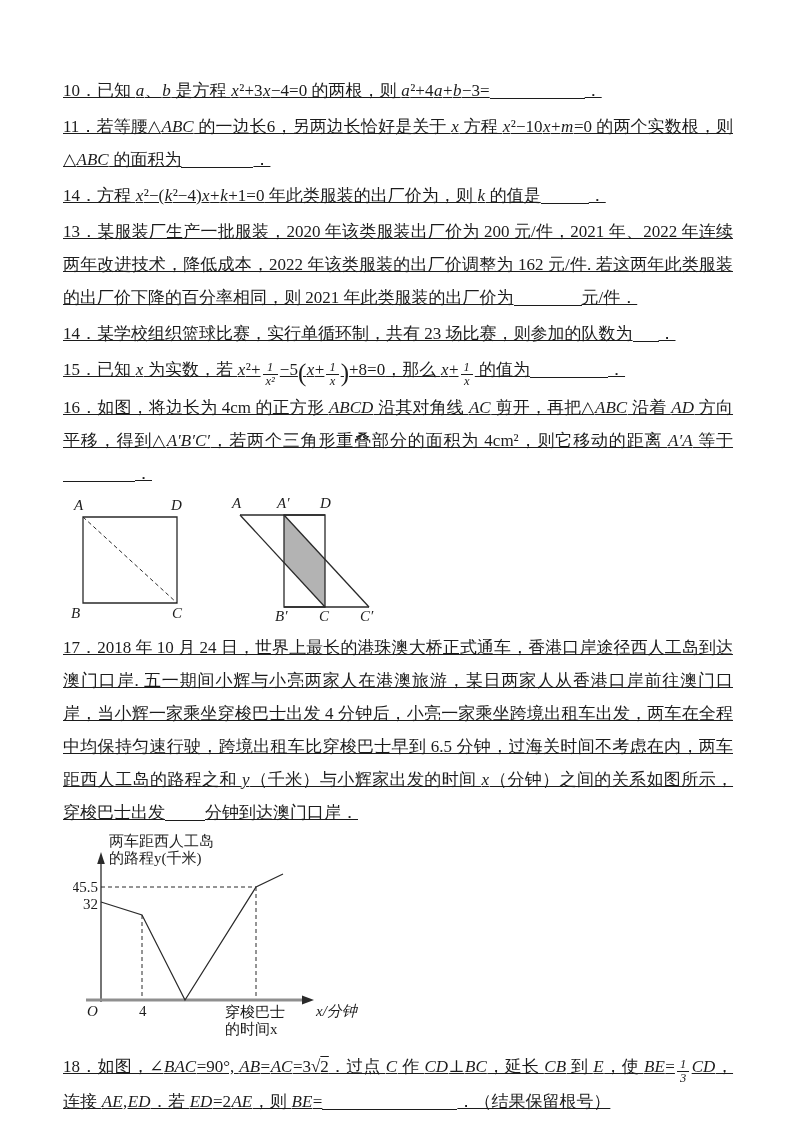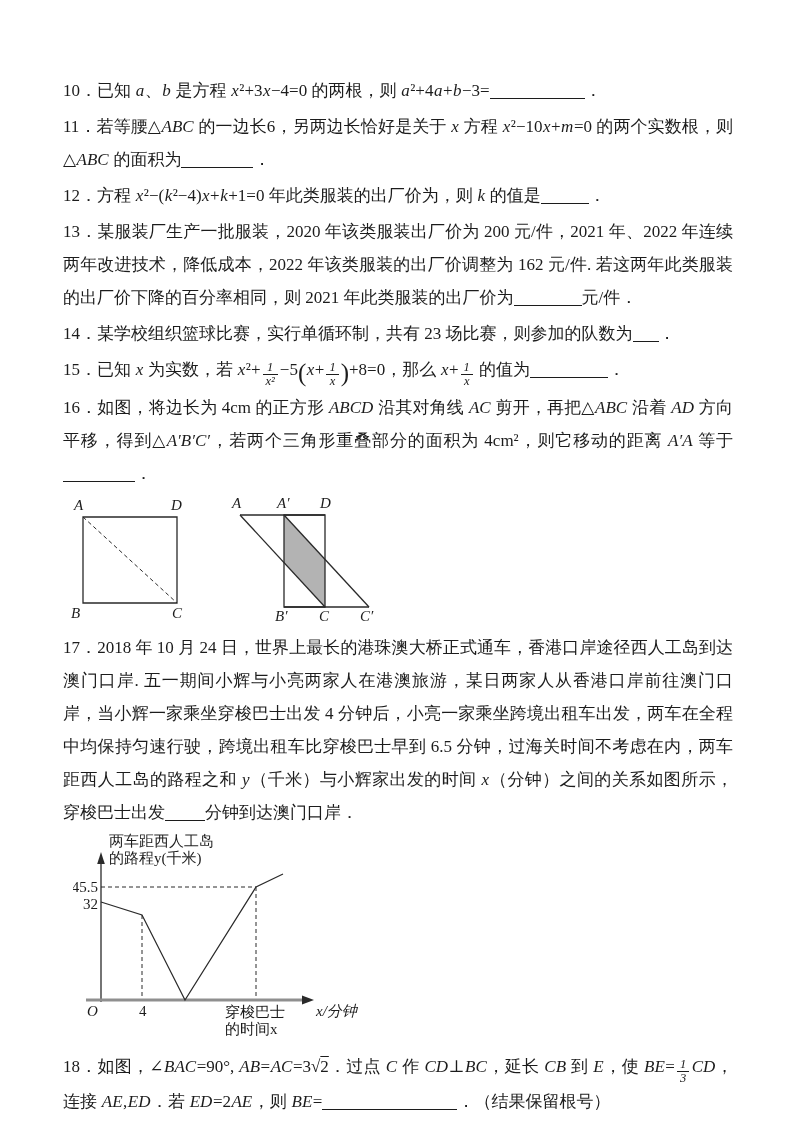--- a/index.html
+++ b/index.html
@@ -4,21 +4,21 @@
 <style>
   html,body{margin:0;padding:0;}
   body{
     width:793px;height:1122px;overflow:hidden;background:#ffffff;
     font-family:"Liberation Serif","DejaVu Serif","DejaVu Sans",serif;
     color:#1c1c1c;
   }
   .content{padding:74px 60px 0 63px;width:670px;}
   p.prob{
     margin:0 0 3px 0;font-size:17px;line-height:33px;
-    text-align:justify;text-justify:inter-character;
+    text-align:justify;text-justify:inter-character;text-decoration:underline;
   }
   .zh{}
   .math{font-family:"Liberation Serif","DejaVu Serif","DejaVu Sans",serif;}
   .math i{font-style:italic;padding:0 0.5px;}
   .blank{
     display:inline-block;border-bottom:1.2px solid #1c1c1c;
     height:1em;vertical-align:-3px;
   }
   .frac{
     display:inline-block;vertical-align:-10px;text-align:center;
@@ -41,21 +41,21 @@
   svg .ln{stroke:#2a2a2a;stroke-width:1.3;fill:none;}
   svg .lnb{stroke:#2a2a2a;stroke-width:1.7;fill:none;}
 </style>
 </head>
 <body>
 
 <div class="content">
 
   <p class="prob"><span class="zh">10．已知 </span><span class="math"><i>a</i></span><span class="zh">、</span><span class="math"><i>b</i></span><span class="zh"> 是方程 </span><span class="math"><i>x</i>²+3<i>x</i>−4=0</span><span class="zh"> 的两根，则 </span><span class="math"><i>a</i>²+4<i>a</i>+<i>b</i>−3=</span><span class="blank" style="width: 95px;"></span><span class="zh">．</span></p>
   <p class="prob"><span class="zh">11．若等腰△</span><span class="math"><i>ABC</i></span><span class="zh"> 的一边长6，另两边长恰好是关于 </span><span class="math"><i>x</i></span><span class="zh"> 方程 </span><span class="math"><i>x</i>²−10<i>x</i>+<i>m</i>=0</span><span class="zh"> 的两个实数根，则△</span><span class="math"><i>ABC</i></span><span class="zh"> 的面积为</span><span class="blank" style="width: 72px;"></span><span class="zh">．</span></p>
-  <p class="prob"><span class="zh">12．方程 </span><span class="math"><i>x</i>²−(<i>k</i>²−4)<i>x</i>+<i>k</i>+1=0</span><span class="zh"> 年此类服装的出厂价为，则 </span><span class="math"><i>k</i></span><span class="zh"> 的值是</span><span class="blank" style="width: 48px;"></span><span class="zh">．</span></p>
+  <p class="prob"><span class="zh">14．方程 </span><span class="math"><i>x</i>²−(<i>k</i>²−4)<i>x</i>+<i>k</i>+1=0</span><span class="zh"> 年此类服装的出厂价为，则 </span><span class="math"><i>k</i></span><span class="zh"> 的值是</span><span class="blank" style="width: 48px;"></span><span class="zh">．</span></p>
   <p class="prob"><span class="zh">13．某服装厂生产一批服装，2020 年该类服装出厂价为 200 元/件，2021 年、2022 年连续两年改进技术，降低成本，2022 年该类服装的出厂价调整为 162 元/件. 若这两年此类服装的出厂价下降的百分率相同，则 2021 年此类服装的出厂价为</span><span class="blank" style="width: 68px;"></span><span class="zh">元/件．</span></p>
   <p class="prob"><span class="zh">14．某学校组织篮球比赛，实行单循环制，共有 23 场比赛，则参加的队数为</span><span class="blank" style="width: 26px;"></span><span class="zh">．</span></p>
   <p class="prob"><span class="zh">15．已知 </span><span class="math"><i>x</i></span><span class="zh"> 为实数，若 </span><span class="math"><i>x</i>²+</span><span class="frac"><span class="num">1</span><span class="den">x²</span></span><span class="math">−5</span><span class="bigp">(</span><span class="math"><i>x</i>+</span><span class="frac"><span class="num">1</span><span class="den">x</span></span><span class="bigp">)</span><span class="math">+8=0</span><span class="zh">，那么 </span><span class="math"><i>x</i>+</span><span class="frac"><span class="num">1</span><span class="den">x</span></span><span class="zh"> 的值为</span><span class="blank" style="width: 78px;"></span><span class="zh">．</span></p>
   <p class="prob"><span class="zh">16．如图，将边长为 4cm 的正方形 </span><span class="math"><i>ABCD</i></span><span class="zh"> 沿其对角线 </span><span class="math"><i>AC</i></span><span class="zh"> 剪开，再把△</span><span class="math"><i>ABC</i></span><span class="zh"> 沿着 </span><span class="math"><i>AD</i></span><span class="zh"> 方向平移，得到△</span><span class="math"><i>A′B′C′</i></span><span class="zh">，若两个三角形重叠部分的面积为 4cm²，则它移动的距离 </span><span class="math"><i>A′A</i></span><span class="zh"> 等于</span><span class="blank" style="width: 72px;"></span><span class="zh">．</span></p>
 
   <div class="figrow">
     <svg width="136" height="128" viewBox="0 0 136 128">
       <path class="ln" d="M18,22 H112 V108 H18 Z"></path>
       <line class="dash" x1="18" y1="22" x2="112" y2="108"></line>
       <text class="it" x="9" y="15">A</text>

